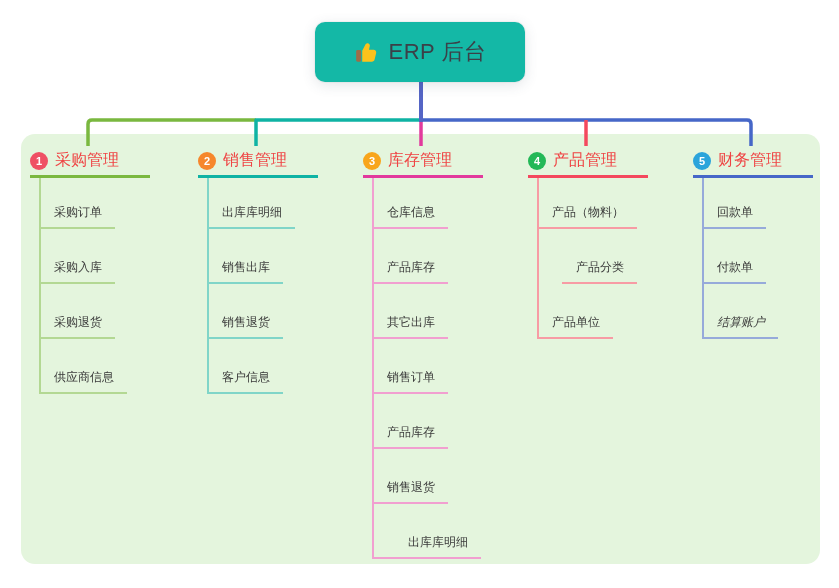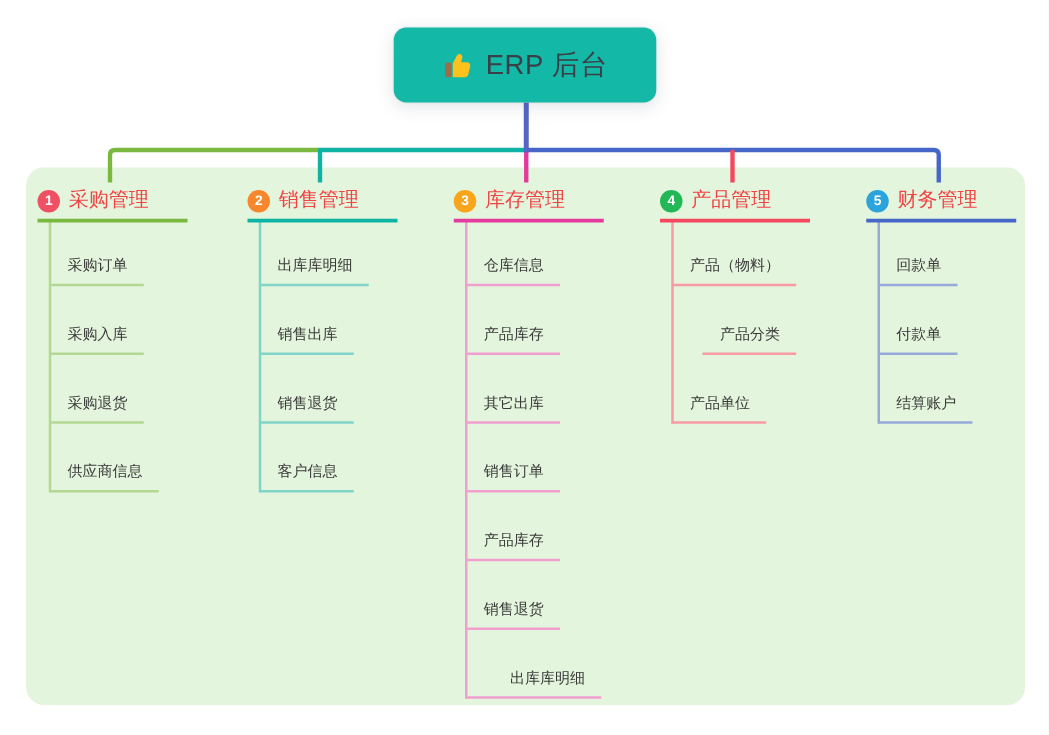--- a/index.html
+++ b/index.html
@@ -108,16 +108,16 @@
       </div>
       <div class="child-node" style="left: 538px; top: 199px; border-bottom-color: rgb(247, 155, 164); text-align: center;">产品（物料）</div>
       <div class="child-node" style="left: 562px; top: 254px; border-bottom-color: rgb(247, 155, 164);">产品分类</div>
       <div class="child-node" style="left: 538px; top: 309px; border-bottom-color: rgb(247, 155, 164);">产品单位</div>
       <div class="branch-header" style="left: 693px; width: 120px; border-bottom-color: rgb(70, 103, 200);">
         <span class="badge" style="background: rgb(43, 164, 219);">5</span>
         <span class="branch-title">财务管理</span>
       </div>
       <div class="child-node" style="left: 703px; top: 199px; border-bottom-color: rgb(150, 170, 218);">回款单</div>
       <div class="child-node" style="left: 703px; top: 254px; border-bottom-color: rgb(150, 170, 218);">付款单</div>
-      <div class="child-node" style="left: 703px; top: 309px; border-bottom-color: rgb(150, 170, 218);">结算账户</div>
+      <div class="child-node" style="left: 703px; top: 309px; border-bottom-color: rgb(150, 170, 218); font-style: italic;">结算账户</div>
     </div>
 
 </div>
 
 </body></html>

